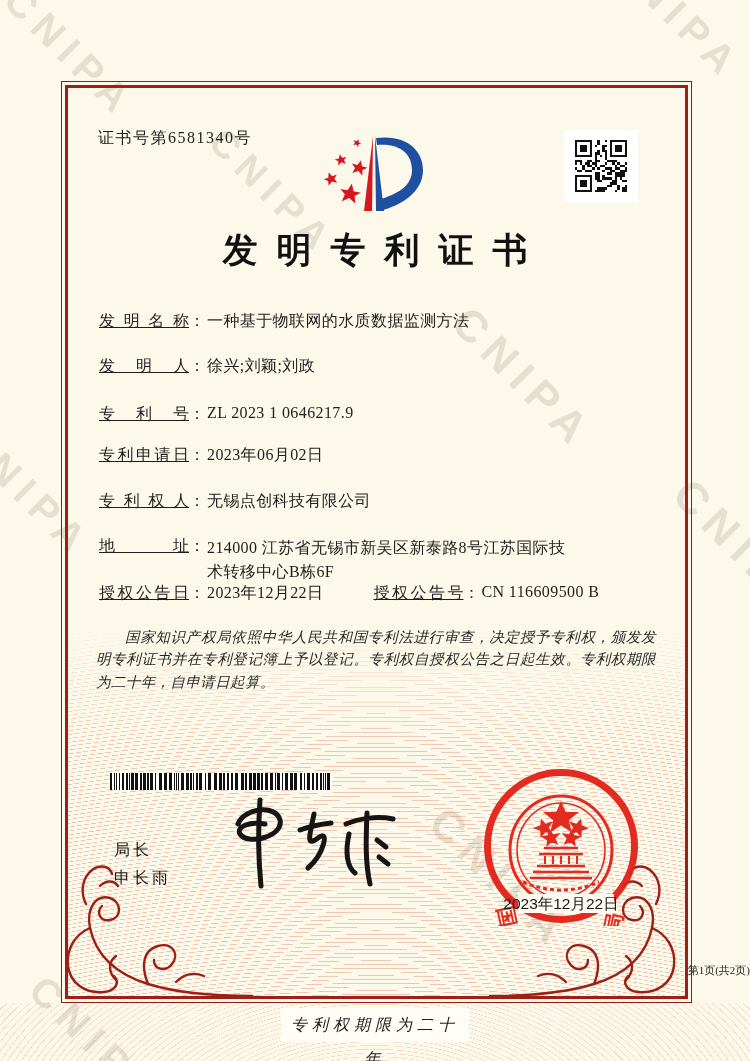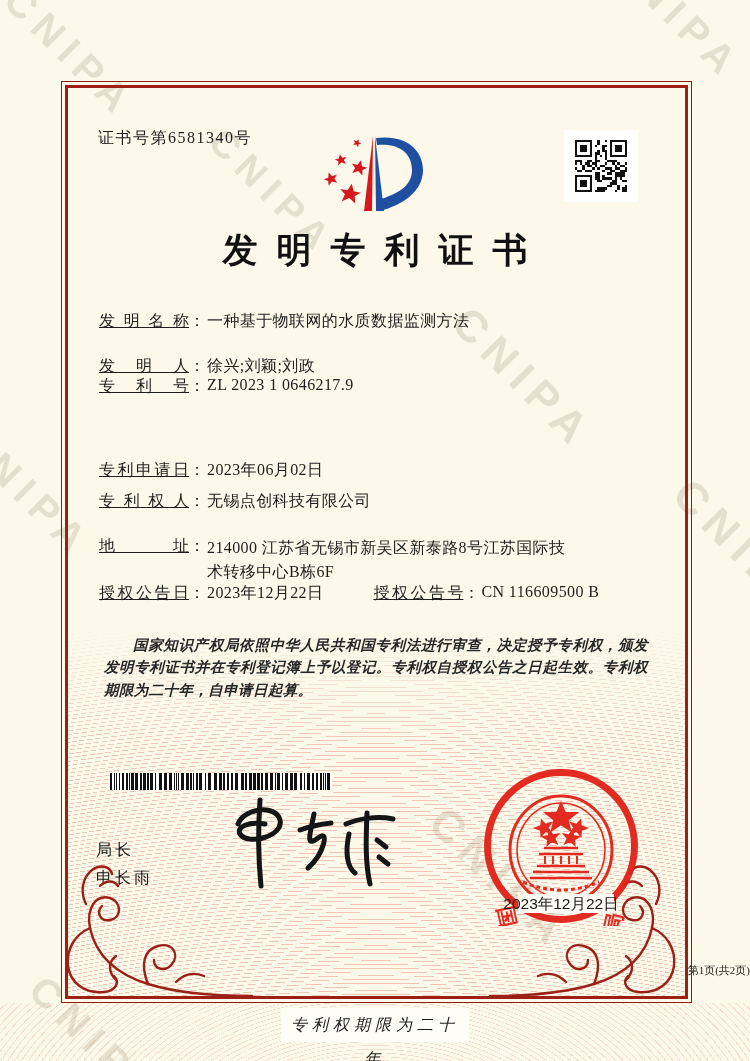--- a/index.html
+++ b/index.html
@@ -58,37 +58,37 @@
   
   .row{position:absolute;left:99px;font-size:16px;z-index:2;white-space:nowrap;}
   .row .lbl{
     display:inline-block;width:90px;
     text-align:justify;text-align-last:justify;
     vertical-align:top;color:#1e1e1e;text-decoration:underline;
   }
   .row .colon{display:inline-block;vertical-align:top;margin-right:2px;}
   .row .val{display:inline-block;vertical-align:top;letter-spacing:.4px;}
   .row .val.wrap{white-space:normal;width:372px;line-height:24px;}
-  .r1{top:311px}.r2{top:356px}.r3{top:376px}.r4{top:460px}.r5{top:491px}
+  .r1{top:311px}.r2{top:356px}.r3{top:404px}.r4{top:445px}.r5{top:491px}
   .r6{top:536px}.r7{top:583px}
   .r7 .pair2{margin-left:46px;}
 
   
   .legal{
     left:88px;top:618px;width:576px;z-index:2;
     font-size:14.5px;line-height:22.3px;font-style:italic;
     letter-spacing:.4px;color:#272727;text-align:justify;
   }
-  .legal p{margin:16px;text-indent:2em;font-weight:bold;}
+  .legal p{margin:8px;text-indent:2em;}
 
   
   .barcode{left:110px;top:773px;width:222px;height:17px;z-index:2;background:#fff;}
   .signature{left:218px;top:790px;width:185px;height:104px;z-index:2;}
   .signer{
-    left:96px;z-index:2;font-family:Liberation Sans, sans-serif;
+    left:114px;z-index:2;font-family:Liberation Sans, sans-serif;
     font-size:16px;letter-spacing:3px;color:#141414;
   }
   .signer.t1{top:840px}.signer.t2{top:868px}
 
   
   .seal{left:481px;top:766px;width:160px;height:160px;z-index:4;}
 
   
   .page-info{left:0;top:963px;width:750px;text-align:right;font-size:11px;z-index:2;color:#222;}
   .cont-note{

